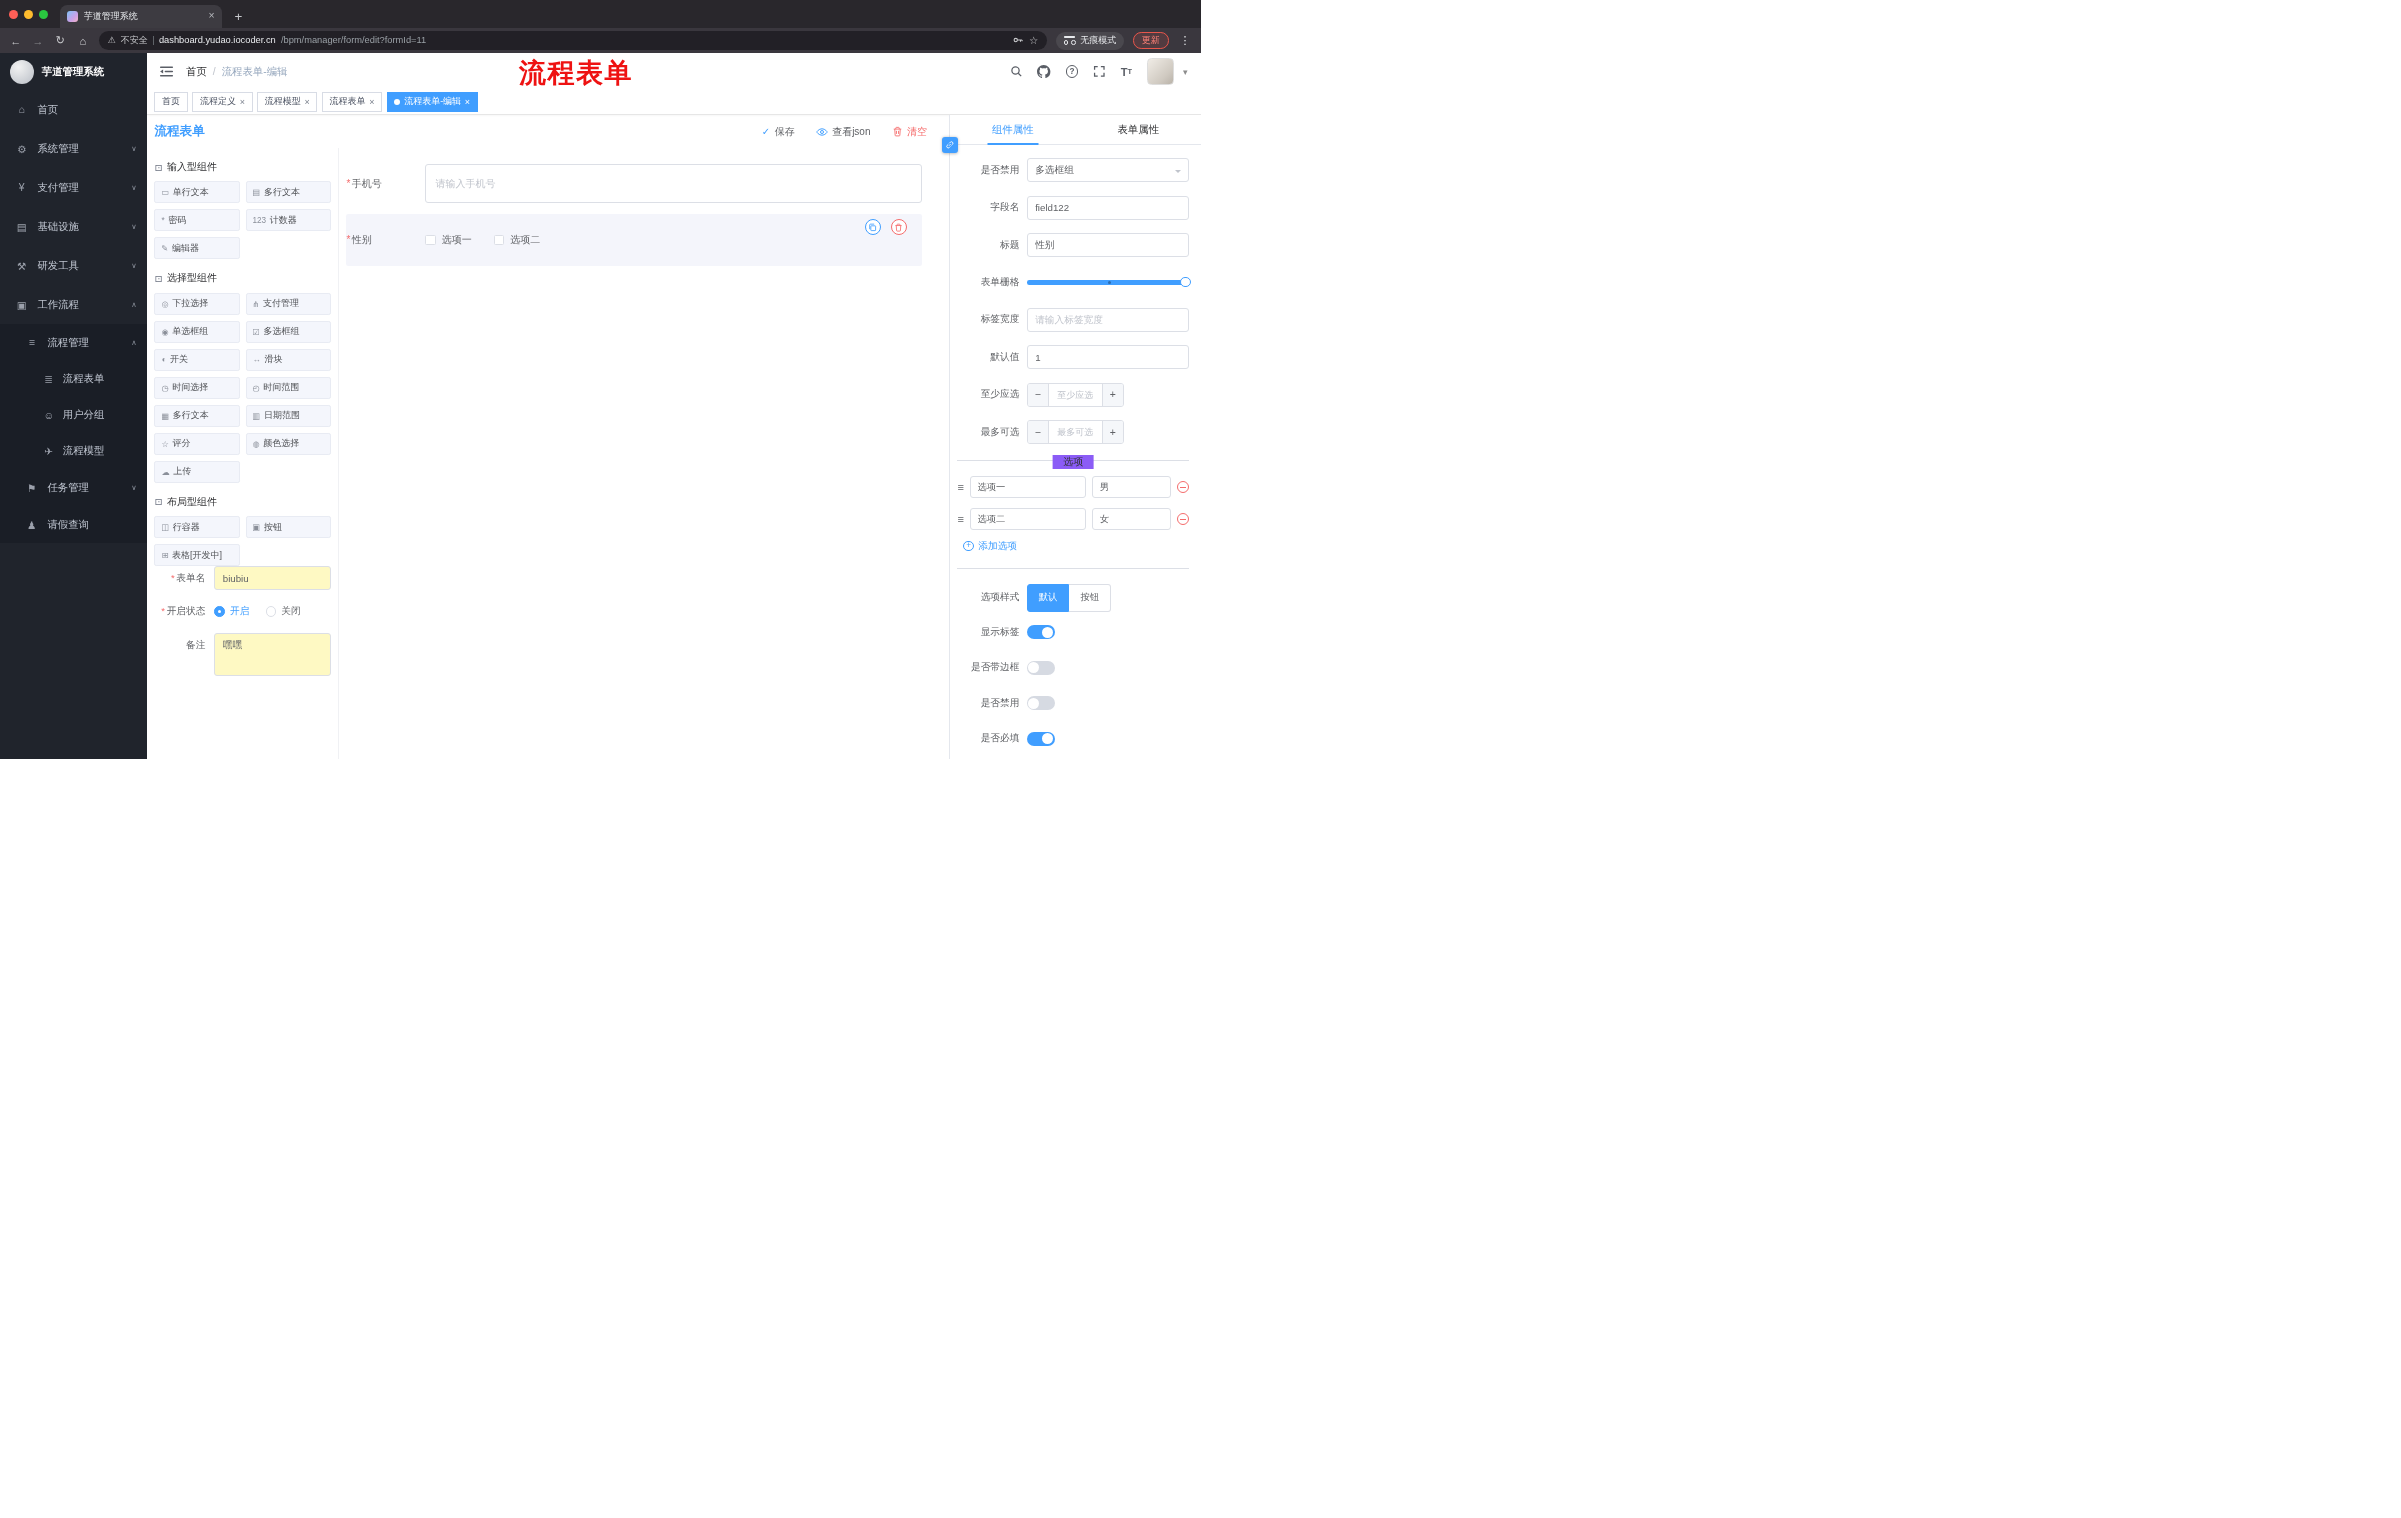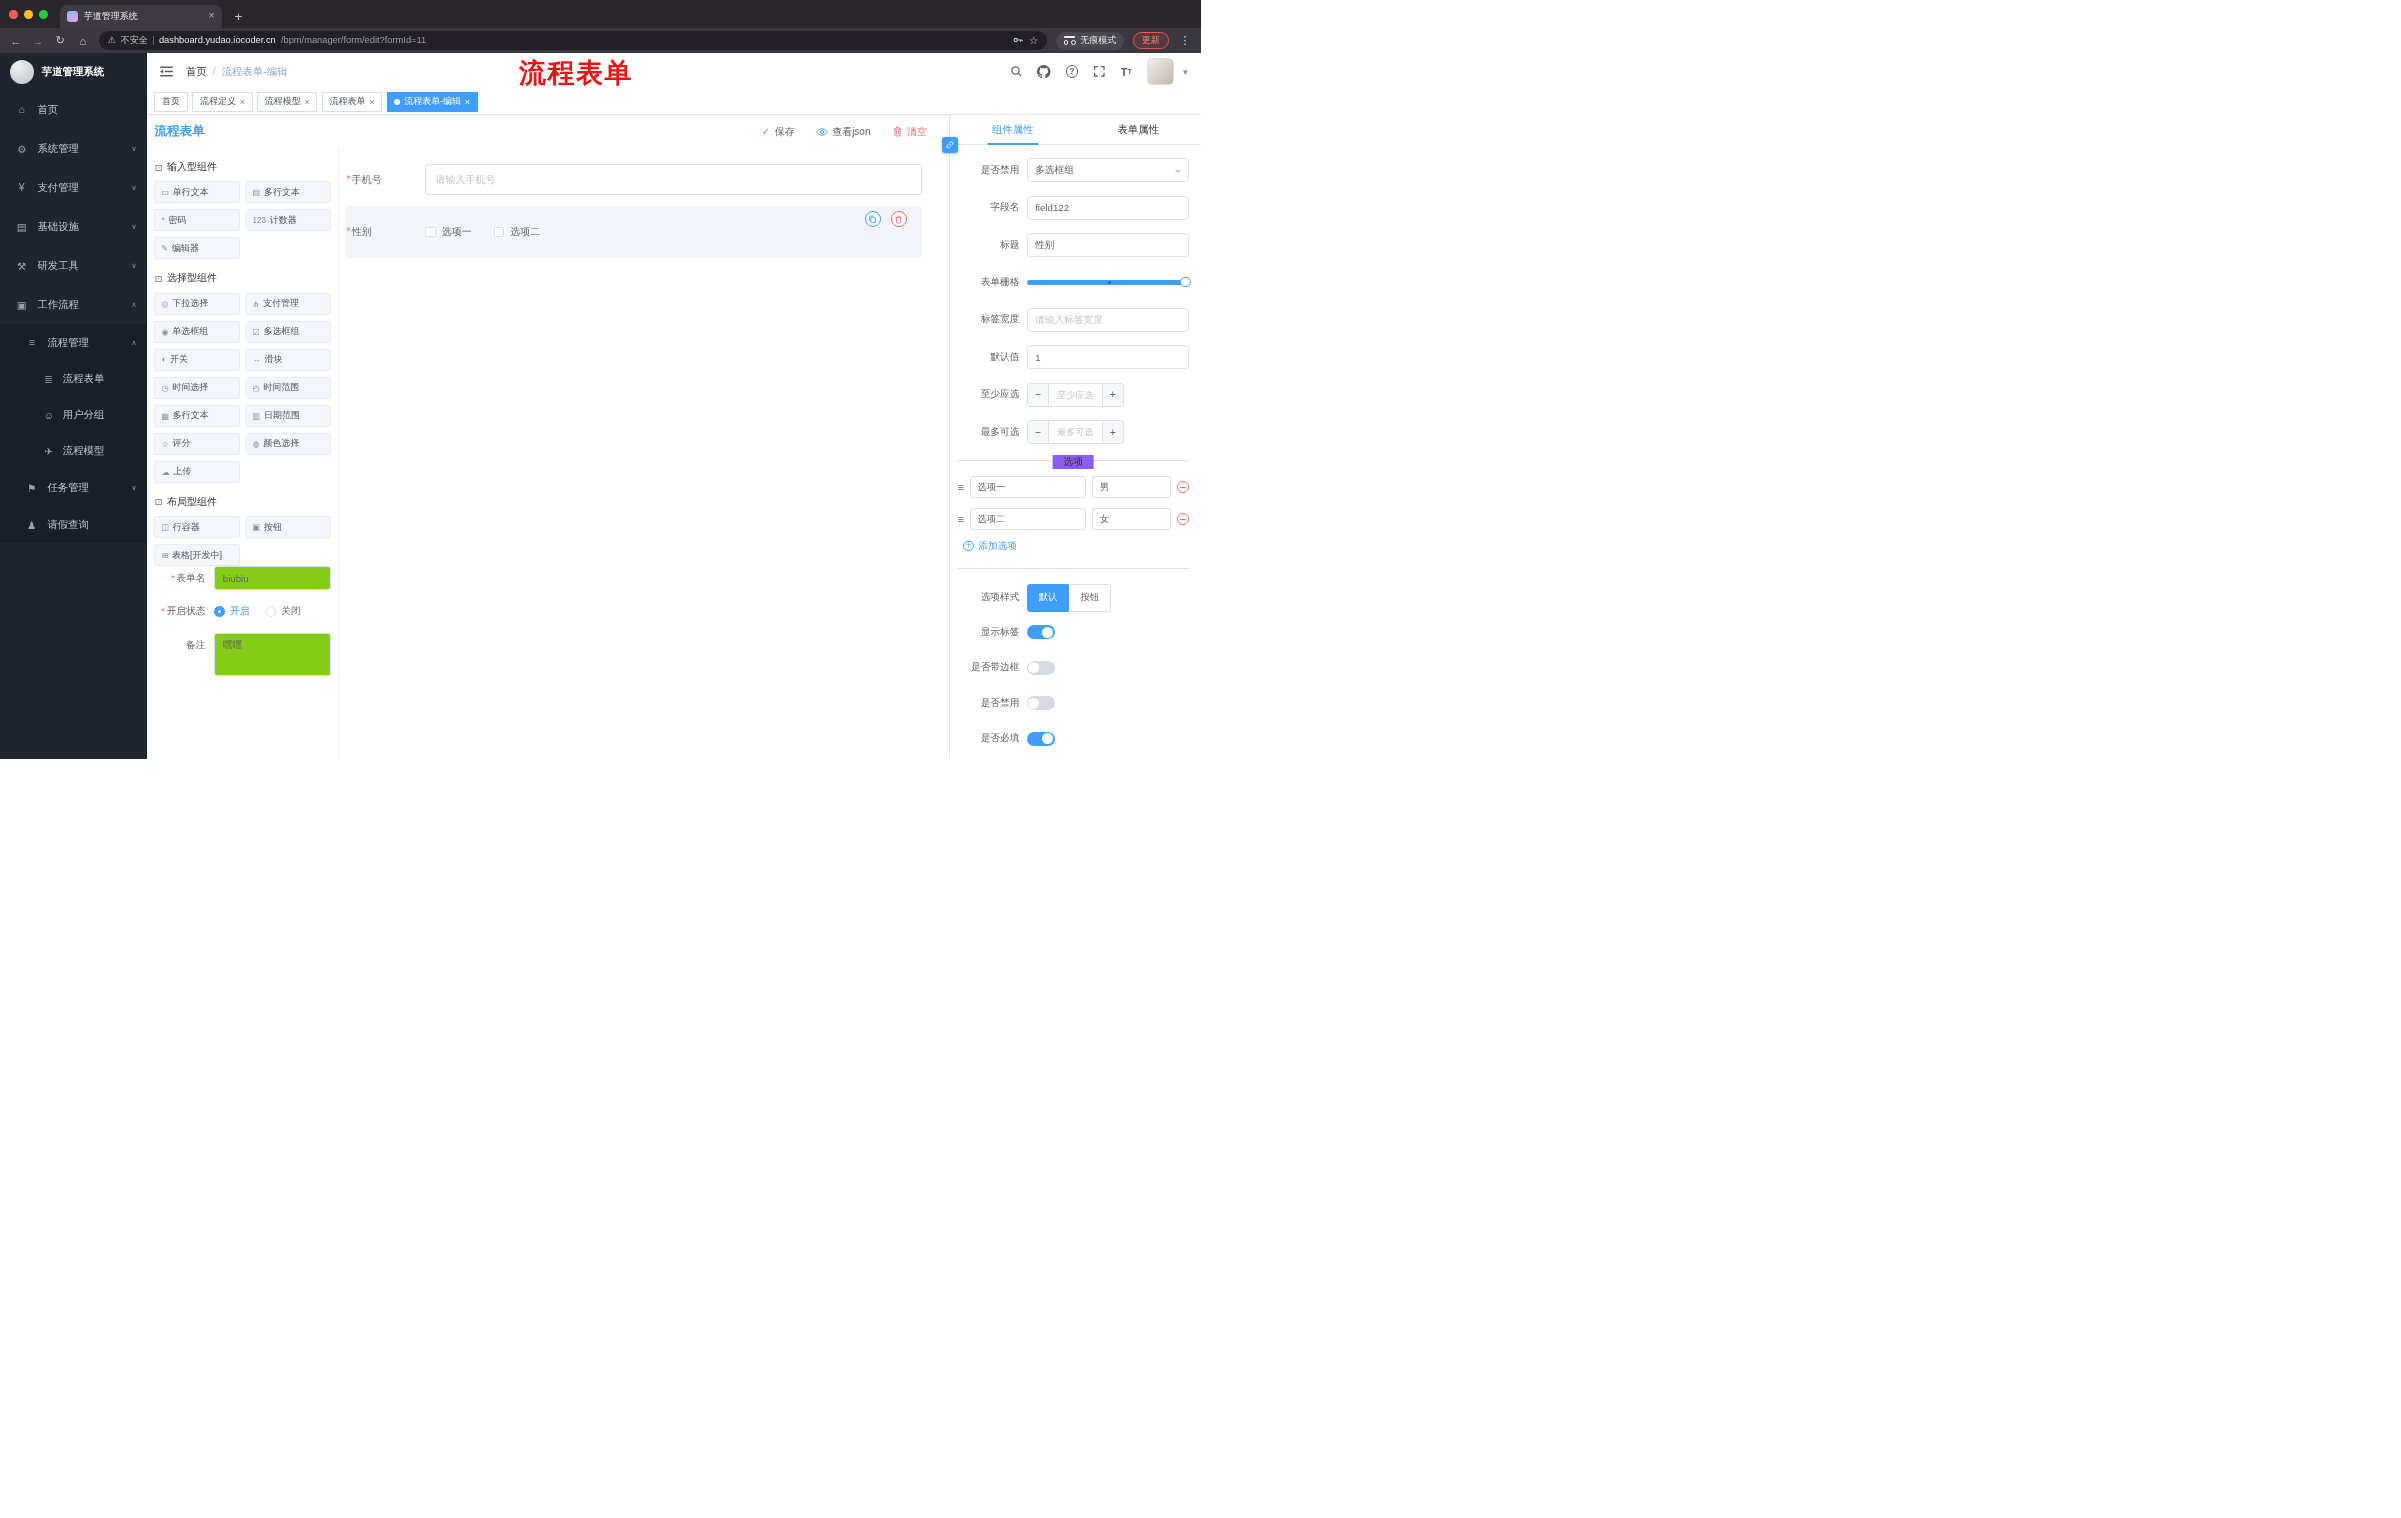--- a/index.html
+++ b/index.html
@@ -95,36 +95,36 @@
   .chip-grid { display:grid; grid-template-columns:1fr 1fr; gap:6px; margin-top:7.4px; }
   .chip { height:22px; background:#f4f6fc; border:0.7px solid #e8ebf3; border-radius:2.2px; display:flex; align-items:center; gap:3.7px; padding:0 6px; font-size:9px; color:#505256; cursor:move; overflow:hidden; white-space:nowrap; }
   .chip .chip-ic { color:#8a8f99; font-size:8.2px; flex:none; }
 
   .pal-form { }
   .frow { display:flex; align-items:center; margin-bottom:15px; }
   .frow.top { align-items:flex-start; }
   .flabel { width:51px; text-align:right; font-size:9.7px; color:#606266; margin-right:9px; flex:none; white-space:nowrap; }
   .flabel .req { color:#f56c6c; margin-right:1.5px; }
   .frow.top .flabel { padding-top:6px; }
-  .tinput { flex:1; height:24px; border:0.7px solid #dcdfe6; border-radius:3px; padding:0 7.4px; font-size:9.7px; color:#606266; font-family:inherit; min-width:0; outline:none; background:#84cc16; }
+  .tinput { flex:1; height:24px; border:0.7px solid #dcdfe6; border-radius:3px; padding:0 7.4px; font-size:9.7px; color:#606266; font-family:inherit; min-width:0; outline:none; background:#fef9c3; }
   .tinput::placeholder { color:#c0c4cc; }
   textarea.tinput { height:43px; padding:5.2px 7.4px; resize:none; }
   .radio { display:flex; align-items:center; gap:5.2px; margin-right:16.3px; cursor:pointer; }
   .rdot { width:10.4px; height:10.4px; border-radius:50%; border:0.7px solid #dcdfe6; background:#fff; position:relative; flex:none; }
   .radio.sel .rdot { background:#409eff; border-color:#409eff; }
   .radio.sel .rdot::after { content:""; position:absolute; left:3px; top:3px; width:3px; height:3px; border-radius:50%; background:#fff; }
   .radio .rtext { font-size:9.7px; color:#606266; }
   .radio.sel .rtext { color:#409eff; }
 
   
   .canvas { flex:1; padding:16.3px 27px 0 7.4px; min-width:0; background:#fff; }
   .crow { display:flex; align-items:center; }
   .clabel { width:79px; flex:none; text-align:left; padding-right:9px; font-size:10px; color:#606266; }
   .clabel .req { color:#f56c6c; margin-right:1.5px; }
-  .cinput { flex:1; height:31px; border:0.7px solid #dcdfe6; border-radius:3px; padding:0 9px; font-size:10px; color:#606266; font-family:inherit; outline:none; background:#fff; }
+  .cinput { flex:1; height:39px; border:0.7px solid #dcdfe6; border-radius:3px; padding:0 9px; font-size:10px; color:#606266; font-family:inherit; outline:none; background:#fff; }
   .cinput::placeholder { color:#c0c4cc; }
   .sel-block { margin-top:10.4px; background:#f4f5fb; border-radius:2.2px; padding:19.3px 10.4px 19.3px 0; position:relative; }
   .blk-actions { position:absolute; top:5.2px; right:15px; display:flex; gap:9.7px; }
   .cbtn { width:16.3px; height:16.3px; border-radius:50%; background:#fff; display:flex; align-items:center; justify-content:center; cursor:pointer; }
   .cbtn.copy { border:0.7px solid #409eff; }
   .cbtn.del { border:0.7px solid #f56c6c; }
   .chkgroup { display:flex; align-items:center; gap:22px; }
   .chk { display:flex; align-items:center; gap:6px; cursor:pointer; }
   .chkbox { width:10.4px; height:10.4px; border:0.7px solid #dcdfe6; border-radius:1.5px; background:#fff; flex:none; }
   .chk span.lbl { font-size:10px; color:#606266; }

